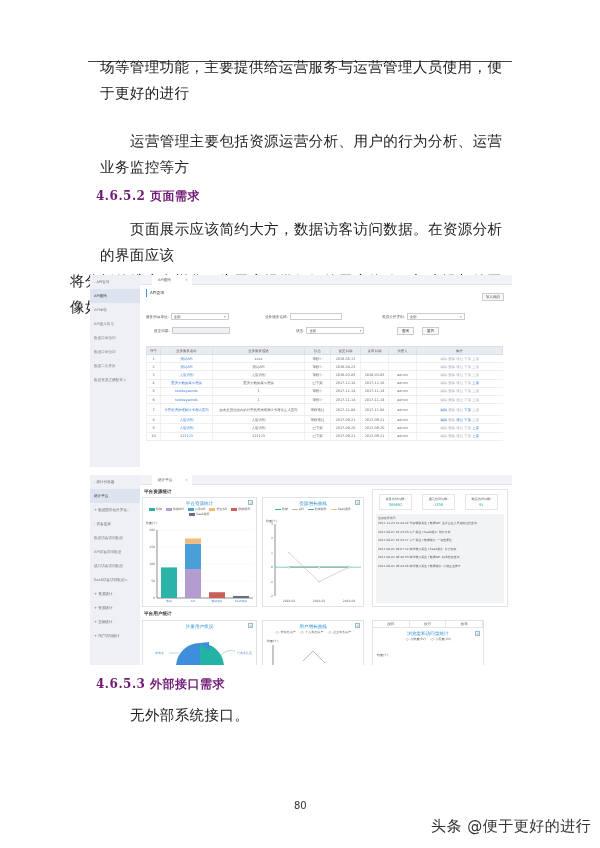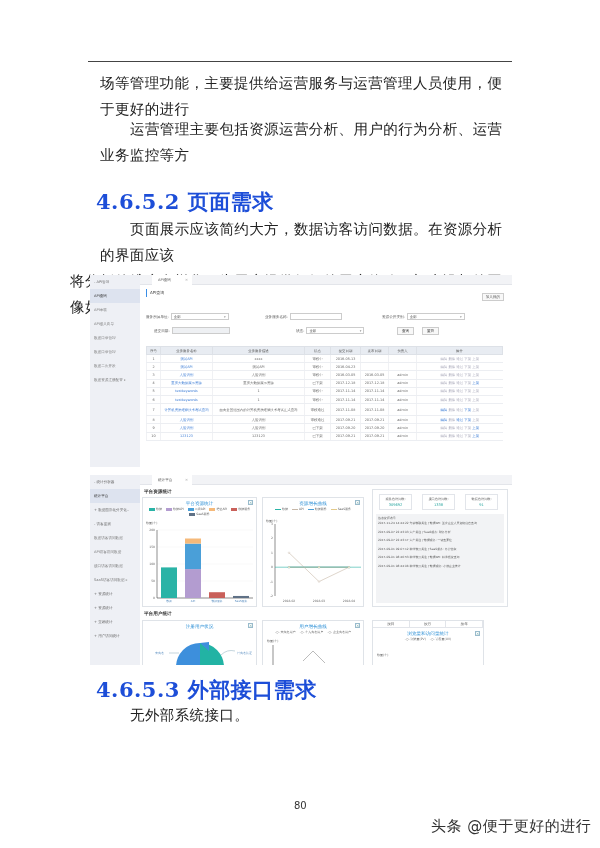--- a/index.html
+++ b/index.html
@@ -3,21 +3,21 @@
 <meta charset="utf-8">
 <style>
   * { box-sizing: border-box; margin: 0; padding: 0; }
   html, body { width: 600px; height: 848px; background: #ffffff; overflow: hidden; }
   body { font-family: "DejaVu Serif", serif; color: #222; position: relative; }
 
   .top-rule { position: absolute; left: 88px; top: 61px; width: 424px; height: 1px; background: #444; }
 
   .para { position: absolute; left: 100px; width: 410px; font-size: 14.5px; line-height: 26px; color: #222; letter-spacing: 0.4px; }
   .para.indent { text-indent: 30px; }
-  .heading { position: absolute; left: 96px; font-size: 21px; font-weight: bold; color: #1d4ed8; letter-spacing: 0.5px; }
+  .heading { position: absolute; left: 96px; font-size: 12px; font-weight: bold; color: #701a75; letter-spacing: 0.5px; }
 
   
   .shot { position: absolute; background: #fff; font-family: "DejaVu Sans", sans-serif; overflow: hidden; }
   .shot1 { left: 90px; top: 275px; width: 422px; height: 192px; }
   .shot2 { left: 90px; top: 475px; width: 422px; height: 190px; }
 
   .side { position: absolute; left: 0; top: 0; width: 50px; height: 100%; background: #eef0f5; }
   .side .item { font-size: 3.6px; color: #777; padding: 0 4px; height: 14px; line-height: 14px; white-space: nowrap; overflow: hidden; }
   .side .item.group { color: #666; }
   .side .item.active { background: #dde3ef; color: #333; }
@@ -63,24 +63,24 @@
   .tabs3 div { flex: 1; text-align: center; font-size: 3.6px; color: #555; border-right: 0.5px solid #e2e5ea; border-bottom: 0.5px solid #e2e5ea; line-height: 7px; }
 
   .watermark { position: absolute; left: 431px; top: 817px; font-family: "DejaVu Sans", sans-serif; font-size: 15px; color: #333; letter-spacing: 0.5px; }
   .pageno { position: absolute; left: 294px; top: 800px; font-family: "DejaVu Sans", sans-serif; font-size: 10px; color: #333; }
 </style>
 </head>
 <body>
 
 <div class="top-rule"></div>
 
-<p class="para" style="top:70px;">
+<p class="para" style="top:54px;">
   <span>场等管理功能，主要提供给运营服务与运营管理人员使用，便于更好的进行</span><br>
 </p>
-<p class="para indent" style="top:116px;">
+<p class="para indent" style="top:128px;">
   <span>运营管理主要包括资源运营分析、用户的行为分析、运营业务监控等方</span><br>
 </p>
 <h2 class="heading" style="top:188px;">4.6.5.2  页面需求</h2>
 <p class="para indent" style="top:216px;">
   <span>页面展示应该简约大方，数据访客访问数据。在资源分析的界面应该</span><br>
   <span style="display:inline-block;text-indent:0;margin-left:-30px;">将分析的维度多样化。为用户提供很好的用户体验。初步设想的图像如下：</span>
 </p>
 
 <div class="shot shot1">
   <div class="side" id="side1">

